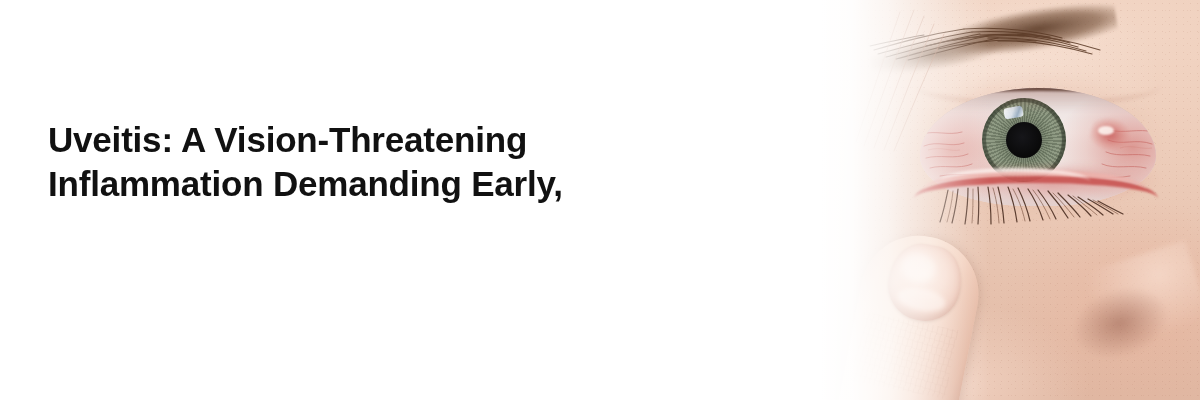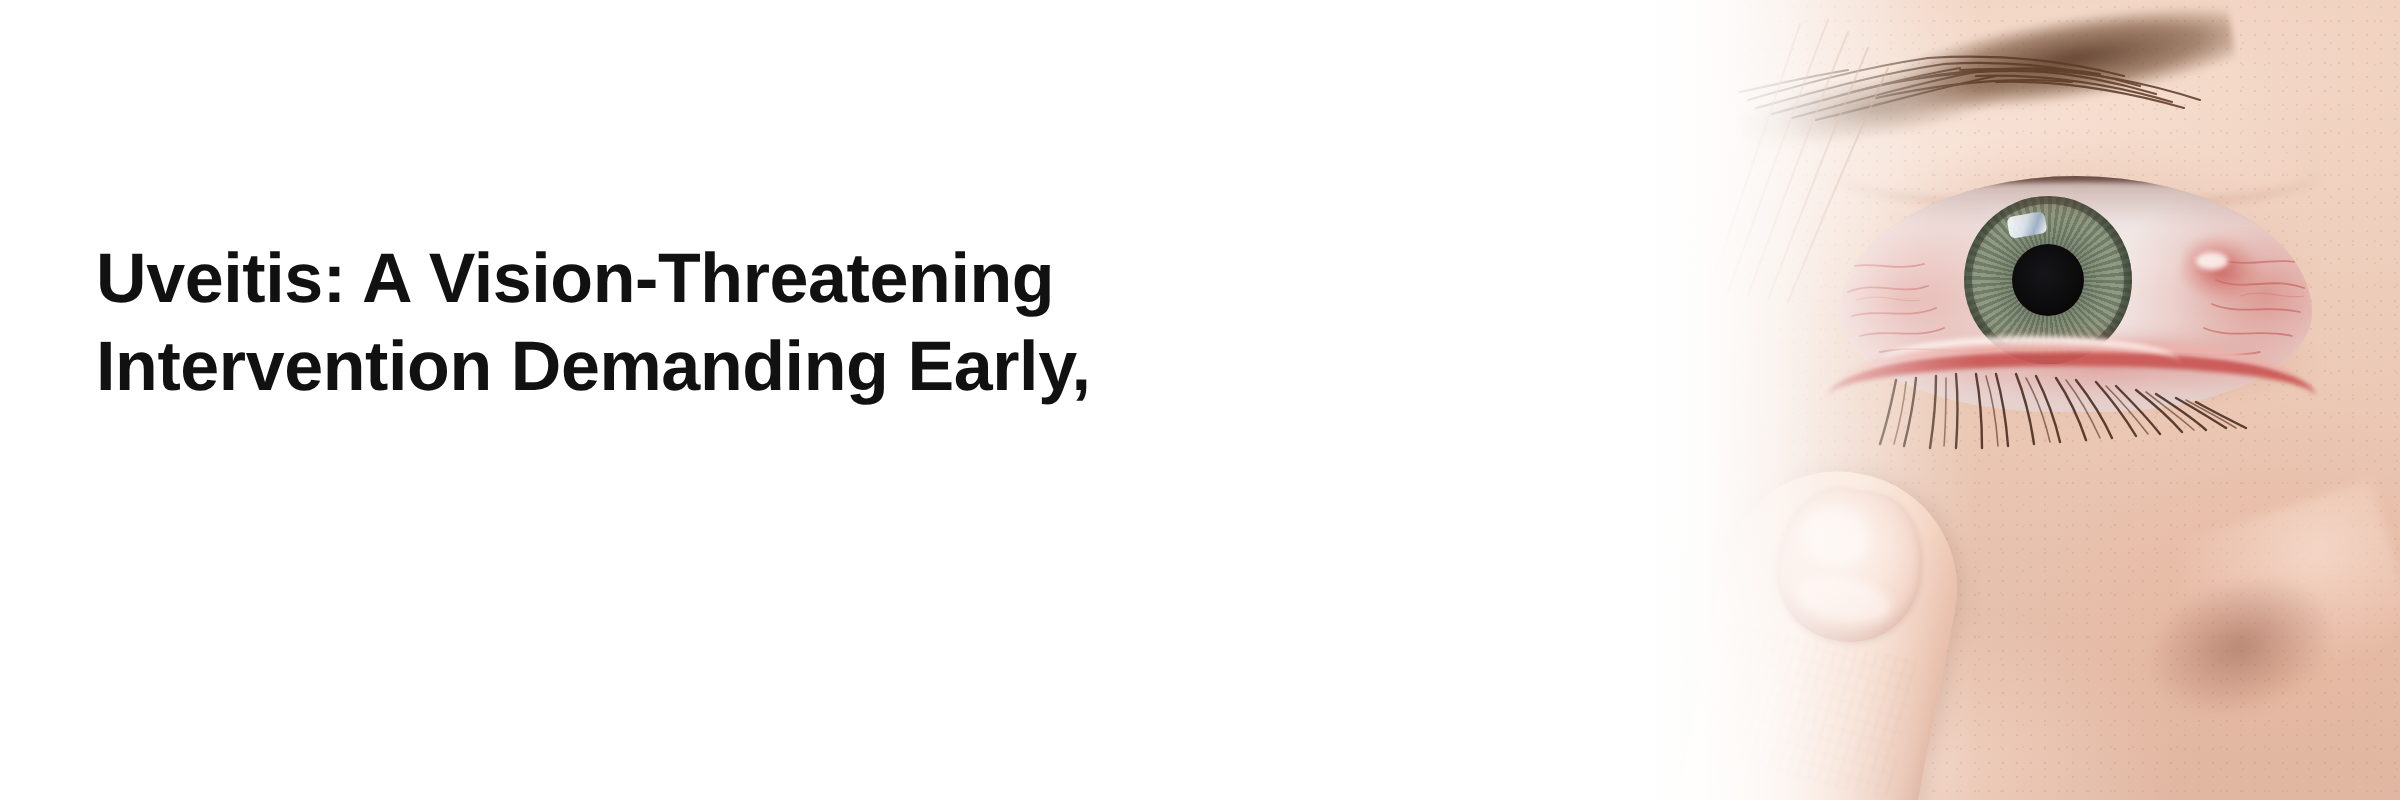--- a/index.html
+++ b/index.html
@@ -370,21 +370,21 @@
   .pull-creases svg { width: 100%; height: 100%; overflow: visible; }
 </style>
 </head>
 <body>
 
 <div class="banner">
 
   <div class="headline-block">
     <h1 class="headline">
       <span class="hl-line">Uveitis: A Vision-Threatening</span>
-      <span class="hl-line">Intervention Demanding Early,</span>
+      <span class="hl-line">Inflammation Demanding Early,</span>
     </h1>
   </div>
 
   <div class="photo">
 
     <div class="skin-base"></div>
     <div class="skin-shade"></div>
     <div class="skin-pores"></div>
     <div class="nose-crease"></div>
 

